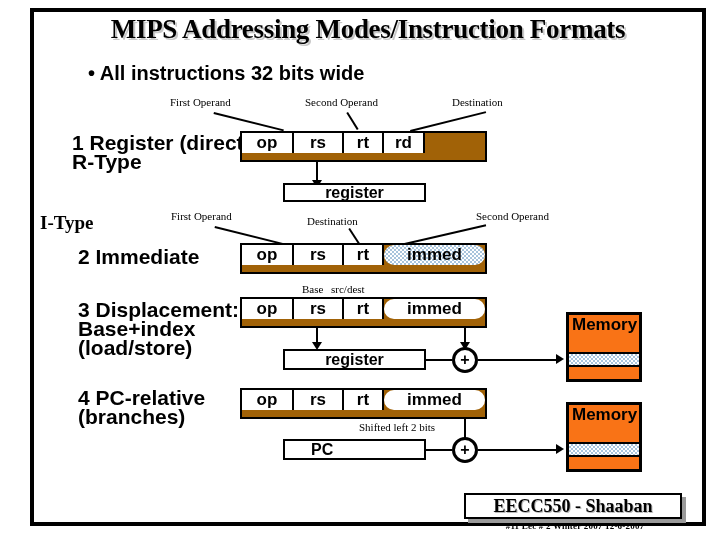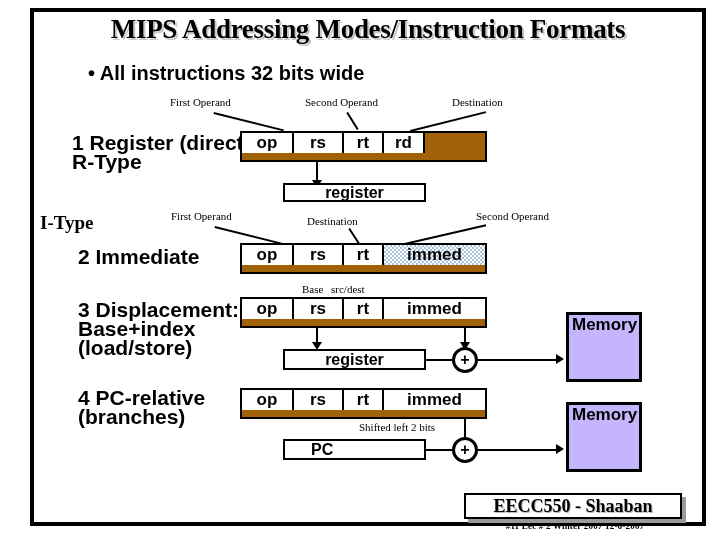--- a/index.html
+++ b/index.html
@@ -36,21 +36,21 @@
                font-weight:bold;font-size:19px;color:#000;}
 
   
   .instr{border:2px solid #000;box-sizing:border-box;background:#a16207;
          display:flex;align-items:flex-start;}
   .fld{box-sizing:border-box;display:flex;align-items:center;
        justify-content:center;font-family:"Liberation Sans",sans-serif;
        font-weight:bold;font-size:17px;color:#000;background:#fff;
        border-right:2px solid #000;}
   .fld:last-child{border-right:none;}
-  .fld.noborder{border-right:none;}
+  .fld.noborder{border-right:none;border-radius:12px;}
 
   
   .shaded{
     background-color:#ffffff;
     background-image:
       linear-gradient(45deg,#a8c4dc 25%,transparent 25%,transparent 75%,#a8c4dc 75%),
       linear-gradient(45deg,#a8c4dc 25%,transparent 25%,transparent 75%,#a8c4dc 75%);
     background-size:4px 4px;
     background-position:0 0,2px 2px;
   }
@@ -71,22 +71,22 @@
   .arrowright{width:0;height:0;border-top:5px solid transparent;
               border-bottom:5px solid transparent;border-left:8px solid #000;}
 
   
   .adder{width:26px;height:26px;border:3px solid #000;border-radius:50%;
          background:#fff;display:flex;align-items:center;justify-content:center;
          font-family:"Liberation Sans",sans-serif;font-weight:bold;font-size:16px;
          color:#000;box-sizing:border-box;}
 
   
-  .memory{border:3px solid #000;box-sizing:border-box;background:#c4b5fd;
-          display:flex;flex-direction:row;}
+  .memory{border:3px solid #000;box-sizing:border-box;background:#f97316;
+          display:flex;flex-direction:column;}
   .mem-title{font-family:"Liberation Sans",sans-serif;font-weight:bold;
              font-size:17px;color:#000;padding:0 0 0 3px;line-height:19px;}
   .mem-gap{flex:1;}
   .mem-band{height:11px;border-top:2px solid #000;border-bottom:2px solid #000;}
   .mem-bot{height:12px;}
 
   
   #notebox{left:44px;top:476px;width:400px;height:50px;
            border:3px solid #000;box-sizing:border-box;background:#fff;
            display:flex;flex-direction:column;justify-content:center;

